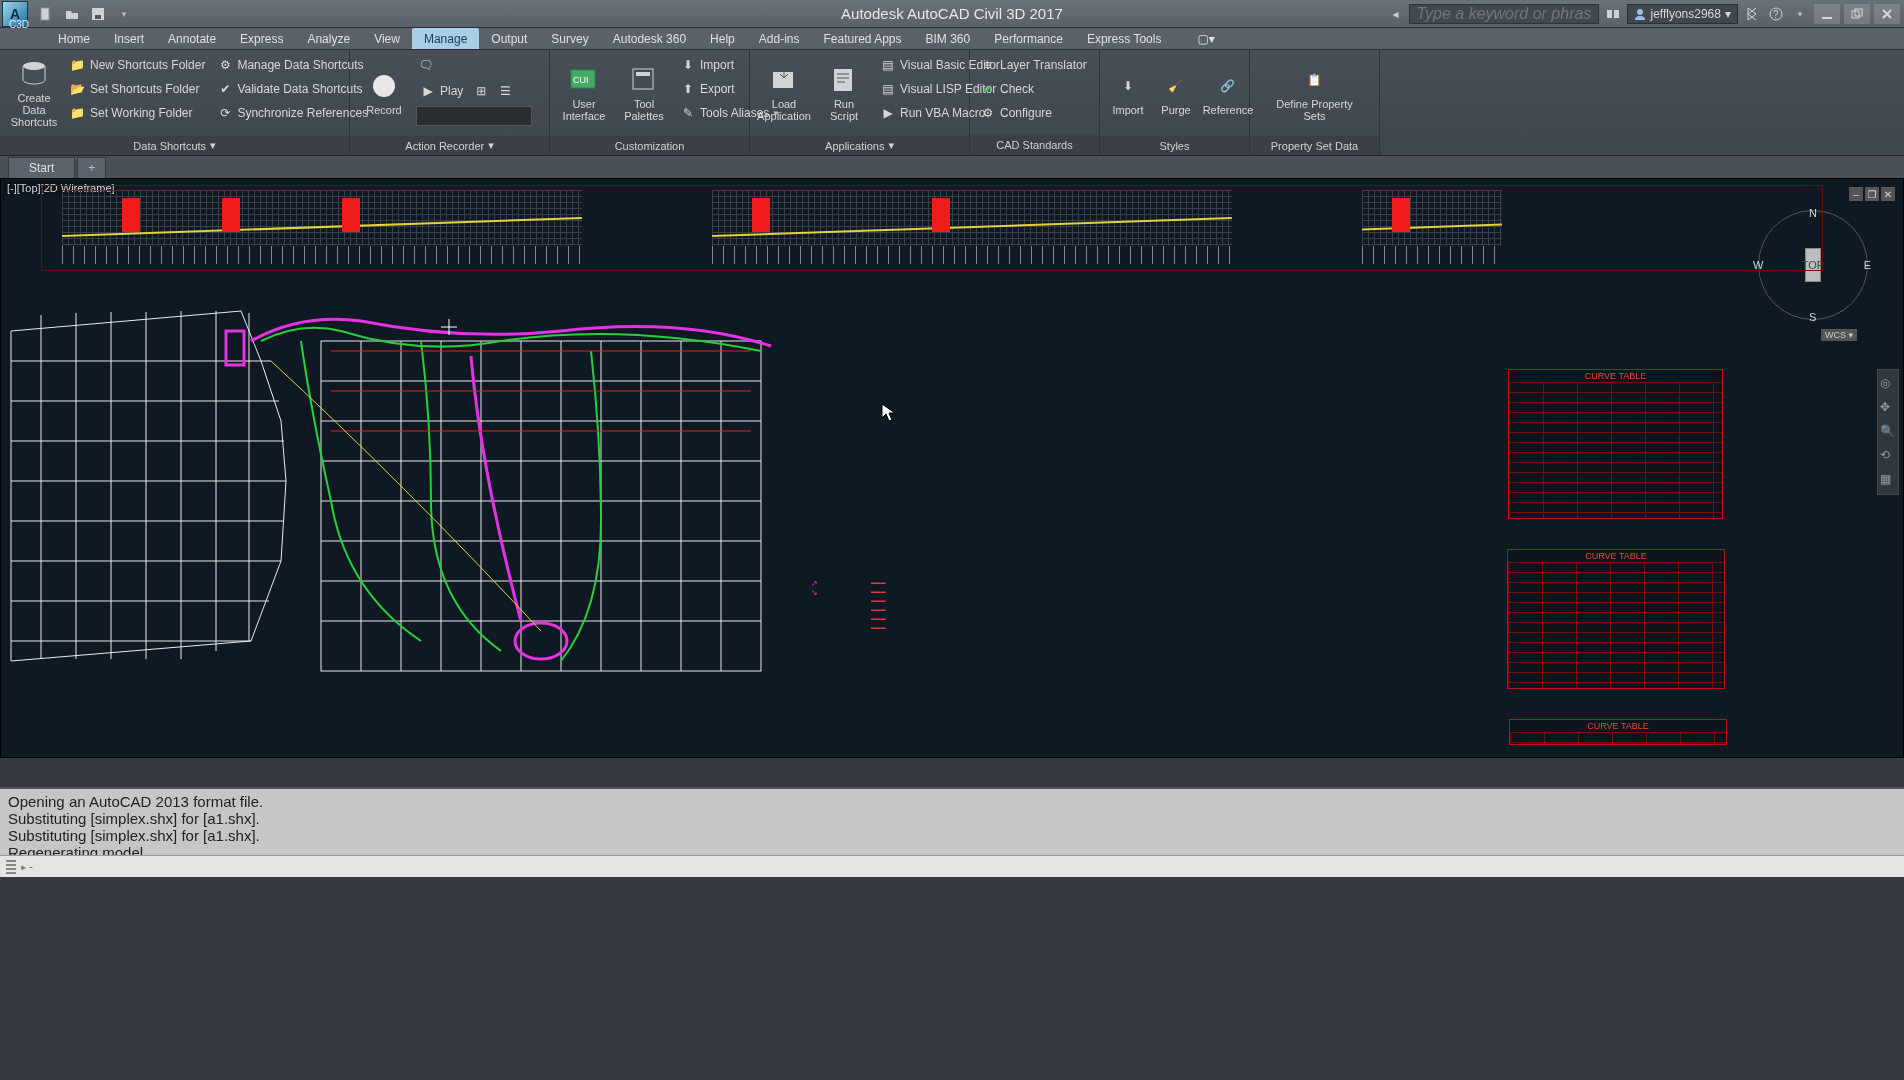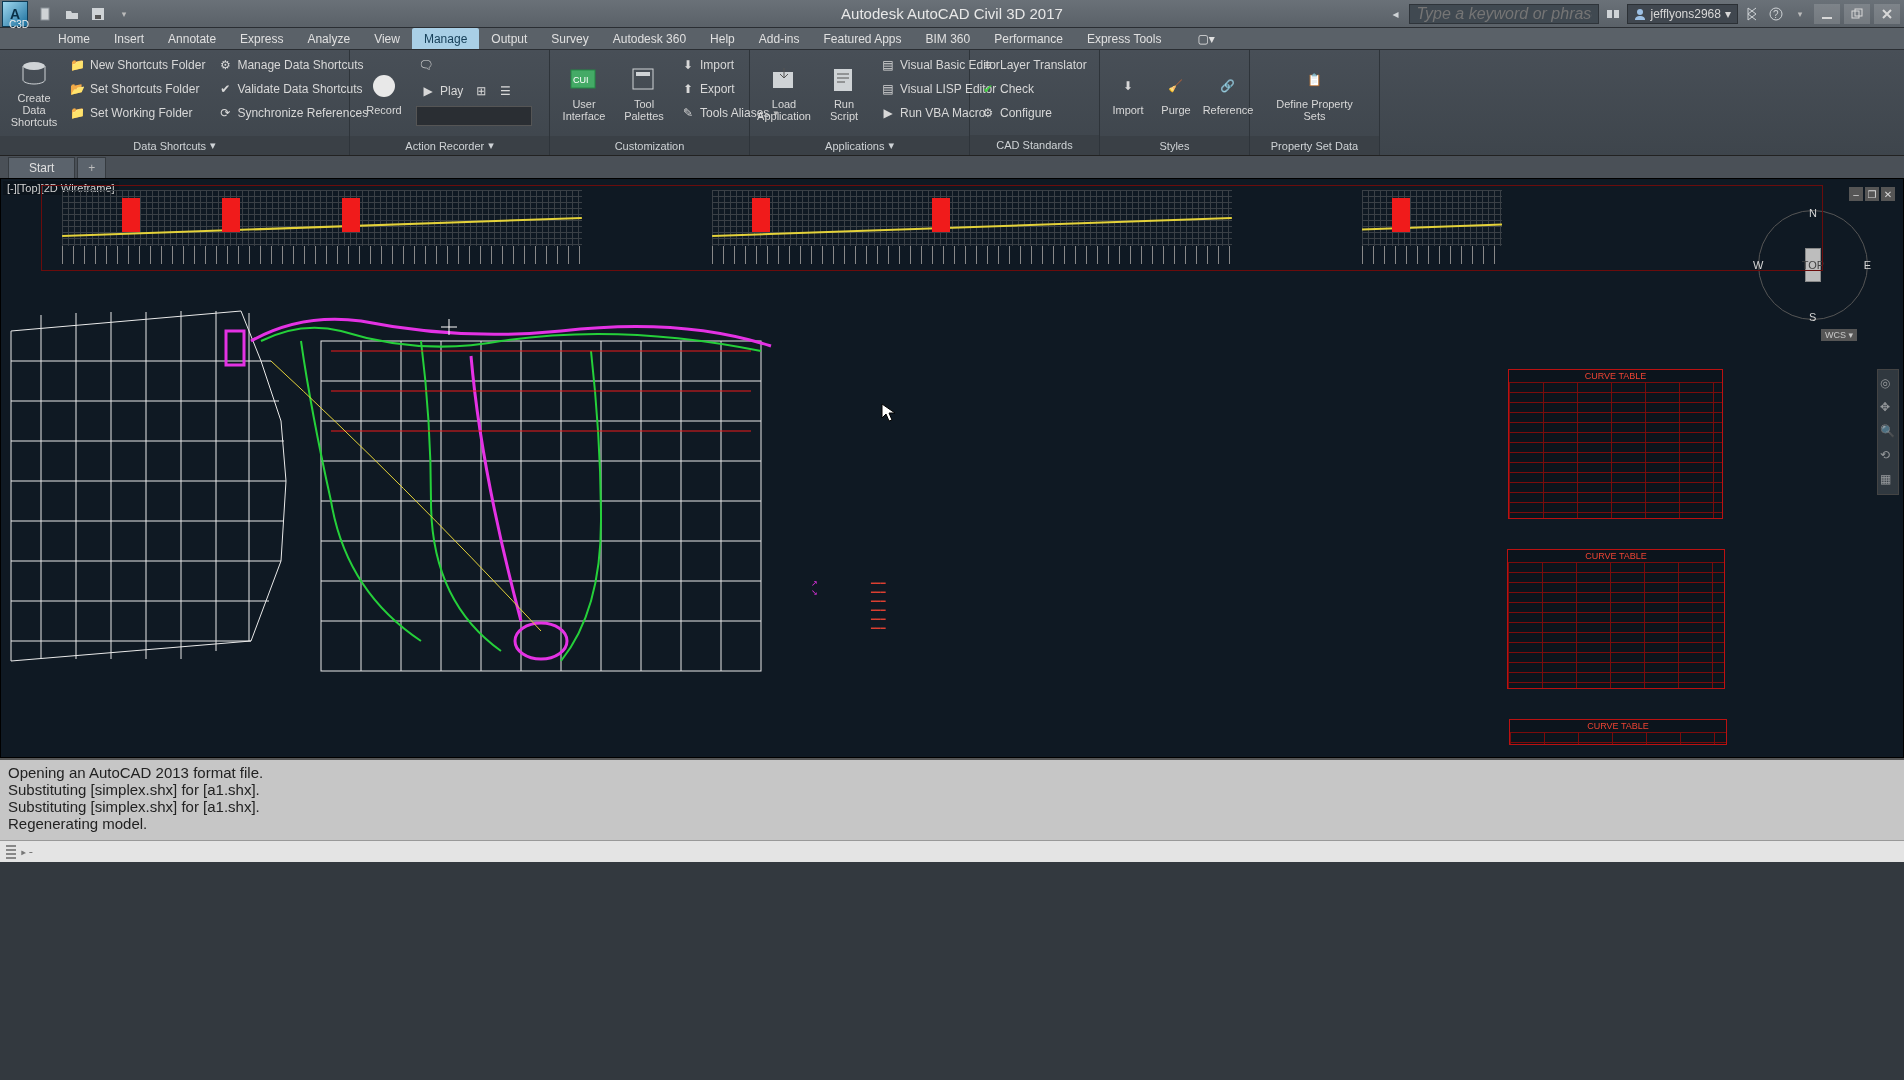--- a/index.html
+++ b/index.html
@@ -64,21 +64,21 @@
 .profile .red { position:absolute; top:8px; width:18px; height:34px; background:#f01b1b; }
 
 .plan { position:absolute; top:122px; left:0; width:800px; height:410px; }
 .plan svg { width:100%; height:100%; }
 .curve-table { position:absolute; border:1px solid #b11; background:rgba(0,0,0,.2); }
 .curve-table .hdr { color:#e43; font-size:9px; text-align:center; padding:1px; }
 .curve-table .rows { background-image:linear-gradient(#7a0c0c 1px,transparent 1px),linear-gradient(90deg,#7a0c0c 1px,transparent 1px); background-size:34px 10px; height:calc(100% - 12px);}
 .legend-small { position:absolute; font-size:8px; color:#e43; line-height:9px; }
 
 
-.cmd { height:104px; background:#c6c6c6; display:flex; flex-direction:column; border-top:2px solid #555; }
+.cmd { height:90px; background:#c6c6c6; display:flex; flex-direction:column; border-top:2px solid #555;margin-top:29px; }
 .cmd-hist { flex:1; padding:4px 8px; font-family:Consolas,monospace; font-size:15px; color:#222; overflow:hidden; position:relative; }
 .cmd-hist pre { white-space:pre-wrap; }
 .cmd-in { height:22px; background:#e4e4e4; border-top:1px solid #999; display:flex; align-items:center; gap:4px; padding:0 6px; }
 .cmd-in .handle { width:10px; height:14px; background:repeating-linear-gradient(#888 0 2px,transparent 2px 4px); }
 .cmd-in input { flex:1; border:none; background:transparent; font-family:Consolas,monospace; font-size:14px; font-style:italic; color:#7b7b7b; outline:none; }
 
 
 .c-wh{stroke:#e9e9e9}.c-gn{stroke:#25d03a}.c-rd{stroke:#ef1a1a}.c-mg{stroke:#e432e4}.c-yl{stroke:#e4d23a}
 </style>
 </head>

